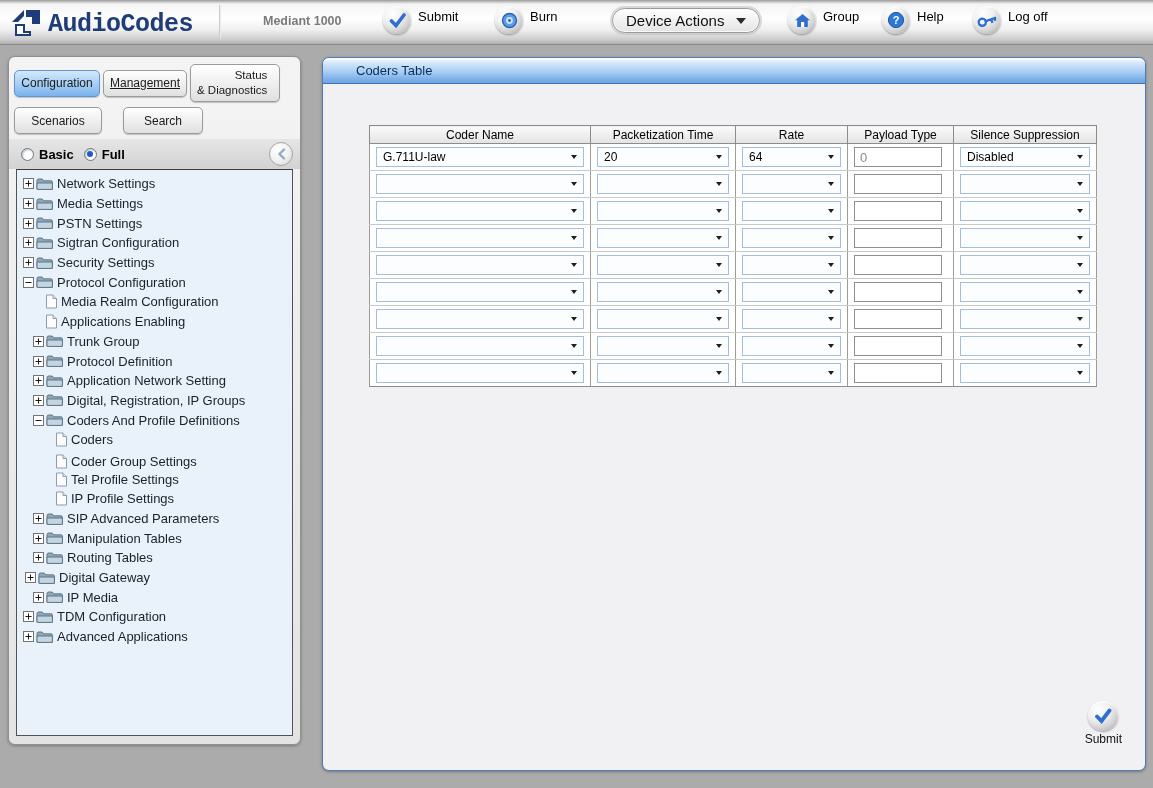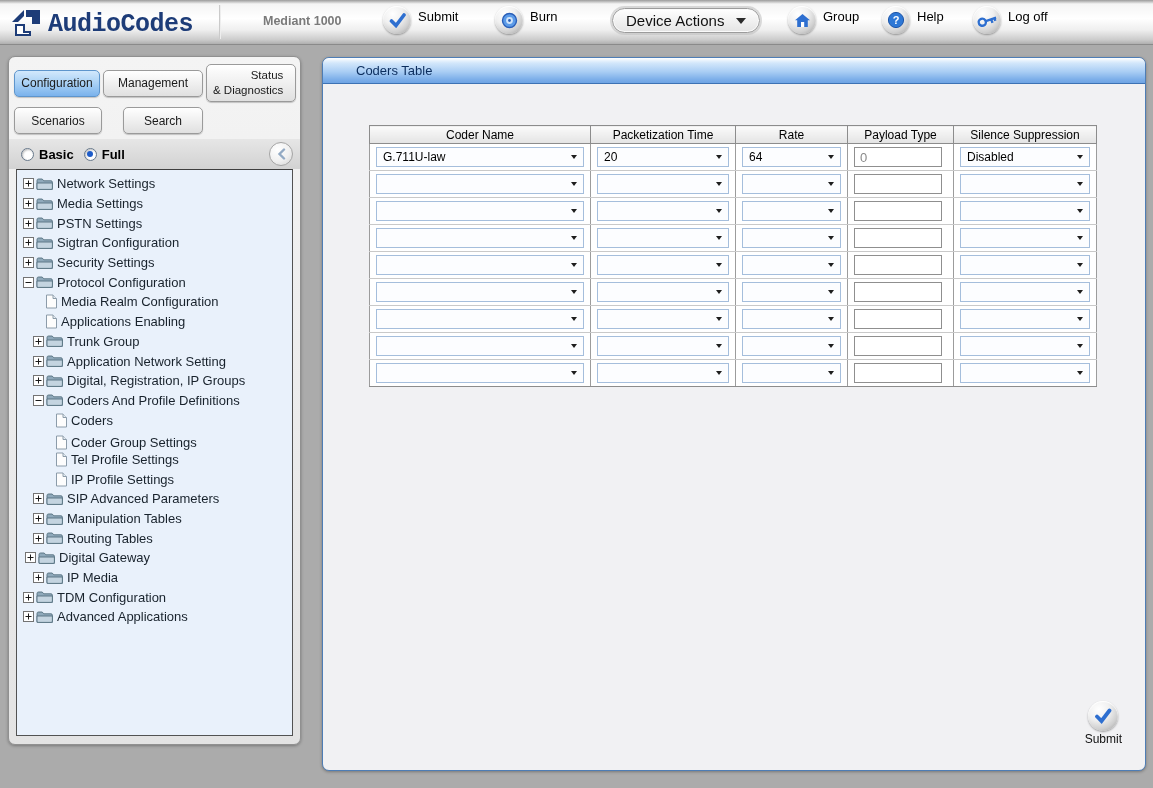--- a/index.html
+++ b/index.html
@@ -52,21 +52,21 @@
   .tab {
     border:1px solid #9A9A9A; border-radius:5px;
     background:linear-gradient(#FFFFFF,#E0E0E0);
     box-shadow:0 1px 1px rgba(0,0,0,.2);
     font-size:12px; color:#1A1A1A; height:27px;
     display:flex; align-items:center; justify-content:center;
     cursor:pointer; text-align:center;
   }
   .tab-config { width:86px; }
   .tab-config.active { background:linear-gradient(#D2E8FC 0%,#A8D0F5 50%,#7AB2EC 100%); border-color:#5E95CC; }
-  .tab-mgmt { width:100px; }
+  .tab-mgmt { width:84px;text-decoration:underline; }
   .tab-status { width:90px; height:38px; font-size:11.5px; line-height:1.3; text-align:right; justify-content:flex-start; padding-left:6px; white-space:pre-line; }
   .tab-scenarios { width:88px; }
   .tab-search { width:80px; margin-left:18px; }
 
   .viewmode {
     position:relative; height:30px; display:flex; align-items:center;
     padding-left:12px; gap:10px;
     background:linear-gradient(#E6E6E6,#D2D2D2);
   }
   .radio-item { display:flex; align-items:center; gap:5px; font-size:13px; font-weight:bold; color:#000; cursor:pointer; }
@@ -370,20 +370,37 @@
       </svg>
     </span>
     <span class="tree-icon icon-folder">
       <svg width="18" height="14" viewBox="0 0 18 14">
         <path d="M1 3.5 C1 2.7 1.6 2 2.4 2 H6.2 L7.8 3.8 H15 C15.8 3.8 16.4 4.4 16.4 5.2 V12.4 H1 Z" fill="#8FA9BB" stroke="#56707F" stroke-width="0.9"></path>
         <path d="M1 6 H16.4 V11.2 C16.4 11.9 15.9 12.4 15.2 12.4 H2.2 C1.5 12.4 1 11.9 1 11.2 Z" fill="#C4D4E0" stroke="#56707F" stroke-width="0.9"></path>
       </svg>
     </span>
 
     <span class="tree-label">Trunk Group</span>
+  </div>
+        <div class="tree-item" style="padding-left: 16px;">
+    <span class="expander">
+      <svg width="11" height="11" viewBox="0 0 11 11">
+        <rect x="0.5" y="0.5" width="10" height="10" fill="#FFFFFF" stroke="#737373"></rect>
+        <line x1="2.5" y1="5.5" x2="8.5" y2="5.5" stroke="#1A1A1A"></line>
+        <line class="vline" x1="5.5" y1="2.5" x2="5.5" y2="8.5" stroke="#1A1A1A"></line>
+      </svg>
+    </span>
+    <span class="tree-icon icon-folder">
+      <svg width="18" height="14" viewBox="0 0 18 14">
+        <path d="M1 3.5 C1 2.7 1.6 2 2.4 2 H6.2 L7.8 3.8 H15 C15.8 3.8 16.4 4.4 16.4 5.2 V12.4 H1 Z" fill="#8FA9BB" stroke="#56707F" stroke-width="0.9"></path>
+        <path d="M1 6 H16.4 V11.2 C16.4 11.9 15.9 12.4 15.2 12.4 H2.2 C1.5 12.4 1 11.9 1 11.2 Z" fill="#C4D4E0" stroke="#56707F" stroke-width="0.9"></path>
+      </svg>
+    </span>
+
+    <span class="tree-label">Protocol Definition</span>
   </div>
         <div class="tree-item" style="padding-left: 16px;">
     <span class="expander">
       <svg width="11" height="11" viewBox="0 0 11 11">
         <rect x="0.5" y="0.5" width="10" height="10" fill="#FFFFFF" stroke="#737373"></rect>
         <line x1="2.5" y1="5.5" x2="8.5" y2="5.5" stroke="#1A1A1A"></line>
         <line class="vline" x1="5.5" y1="2.5" x2="5.5" y2="8.5" stroke="#1A1A1A"></line>
       </svg>
     </span>
     <span class="tree-icon icon-folder">

